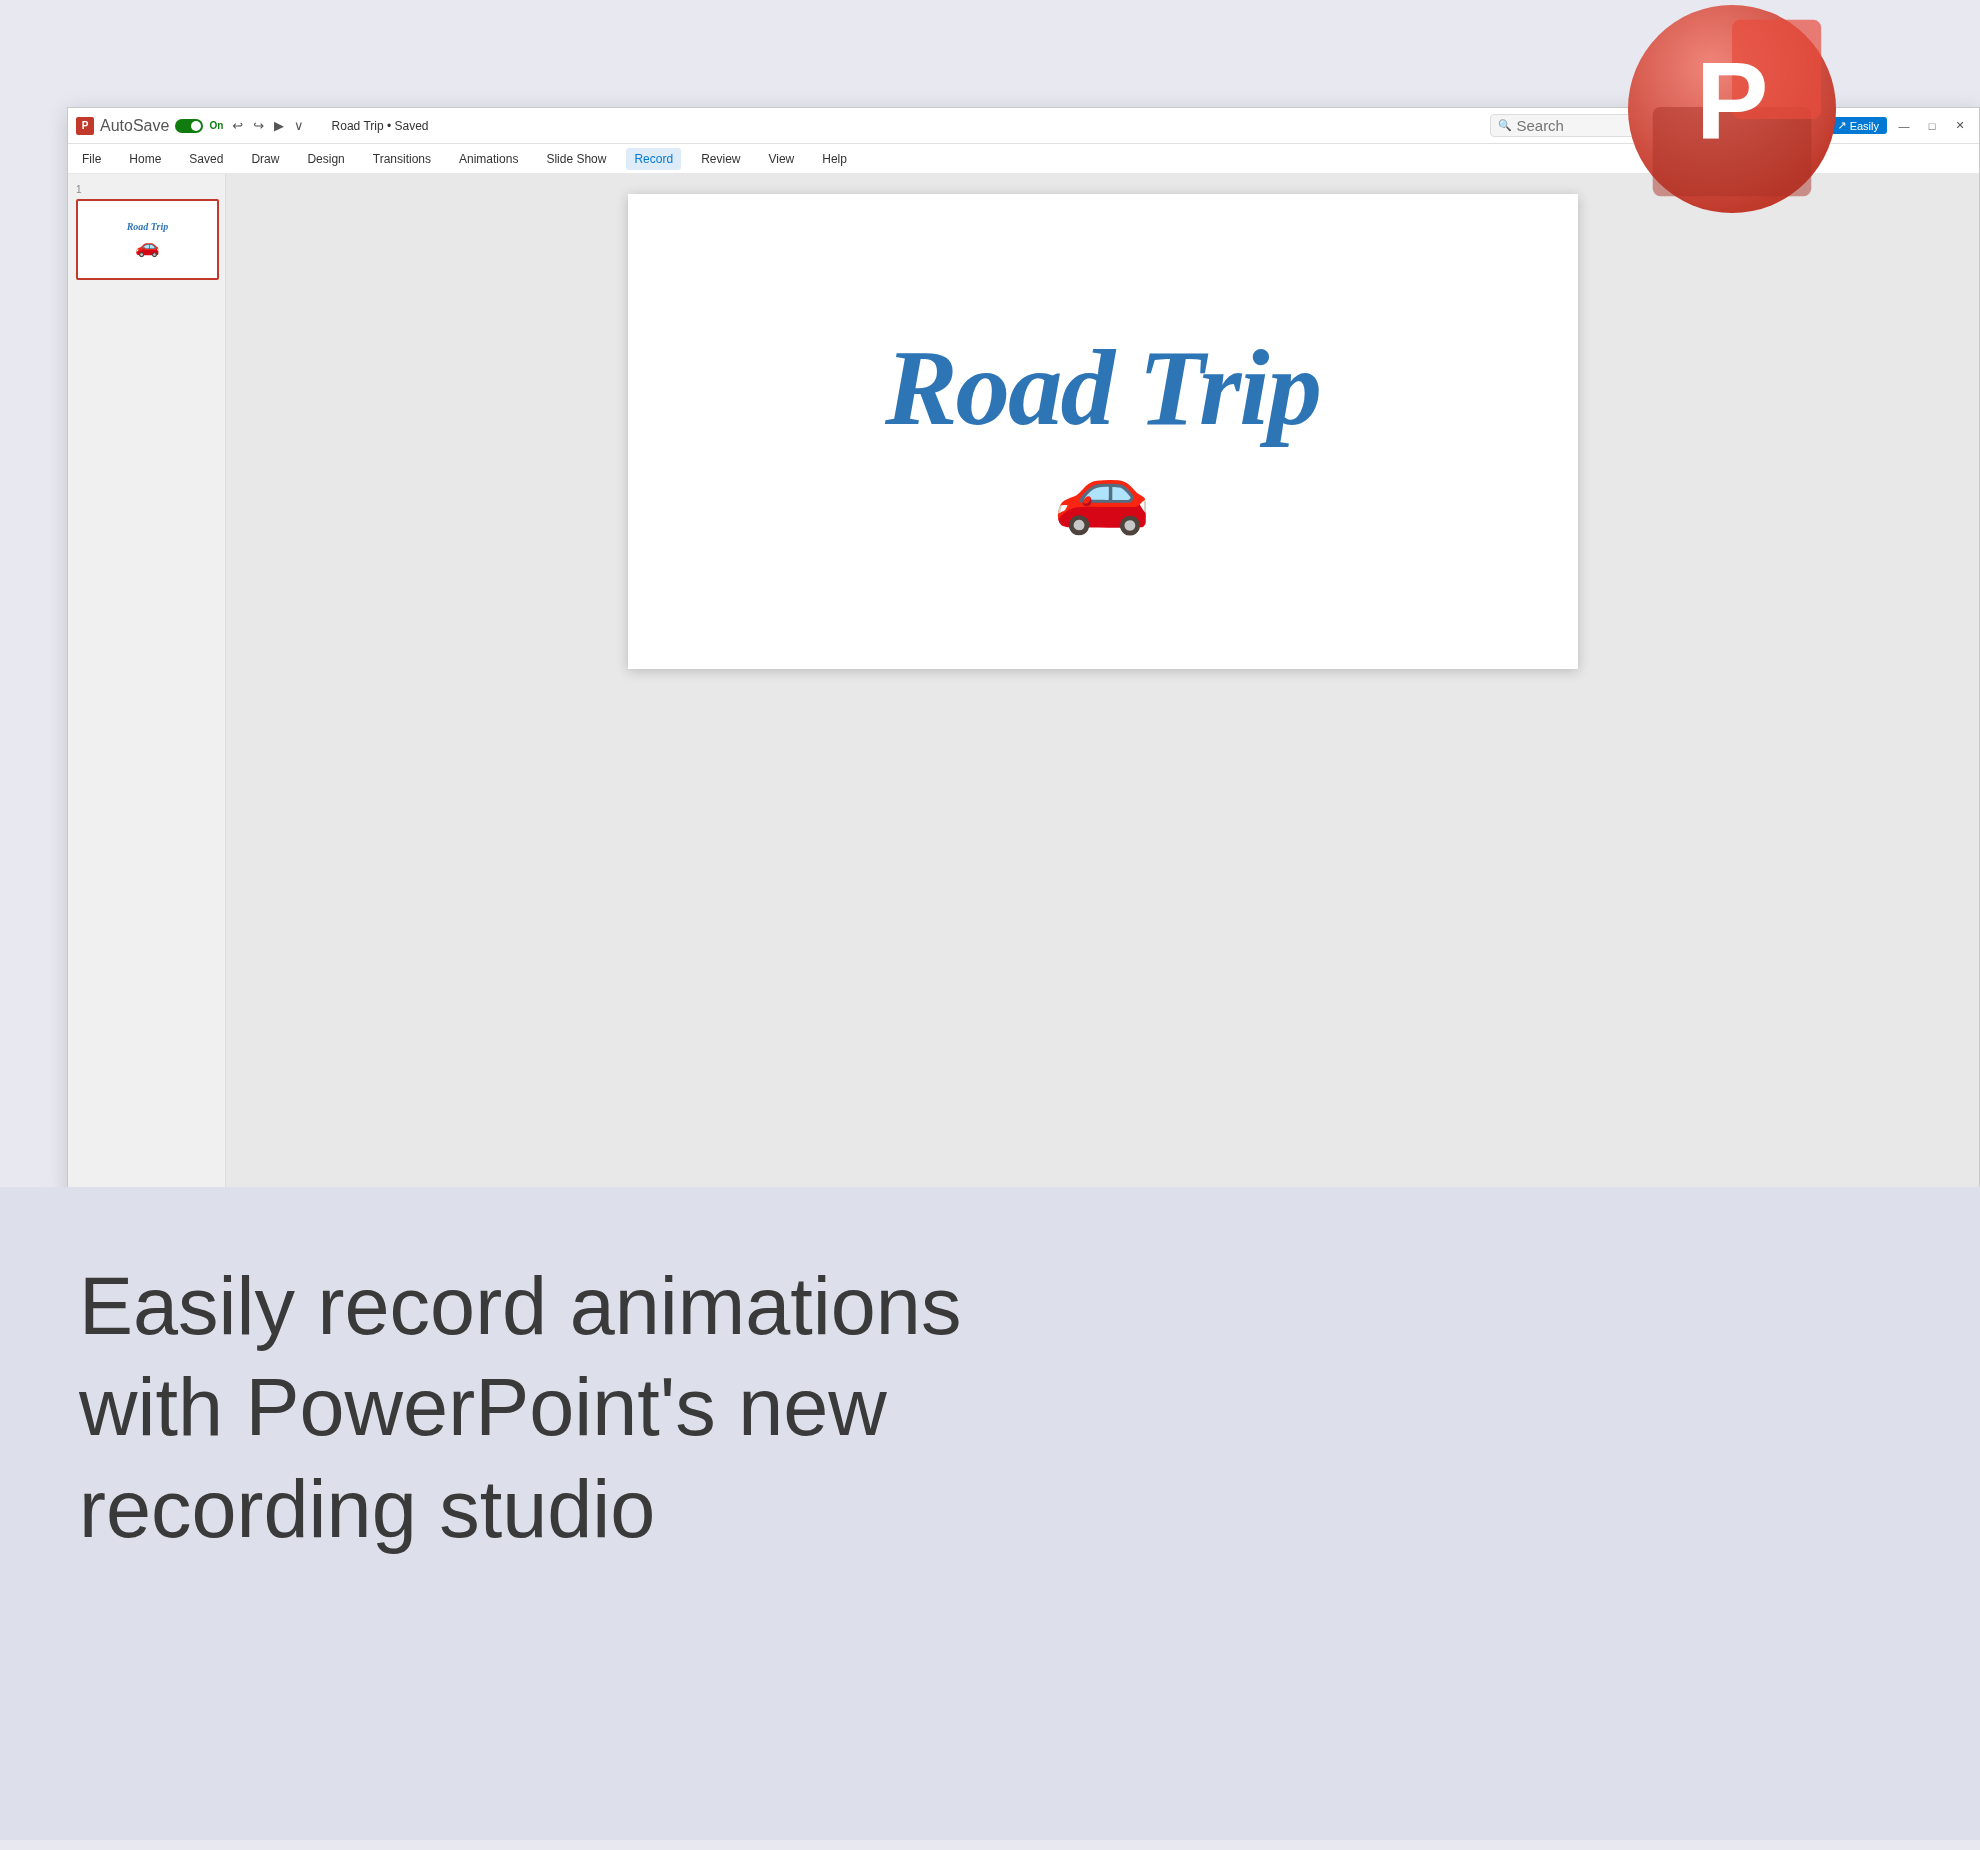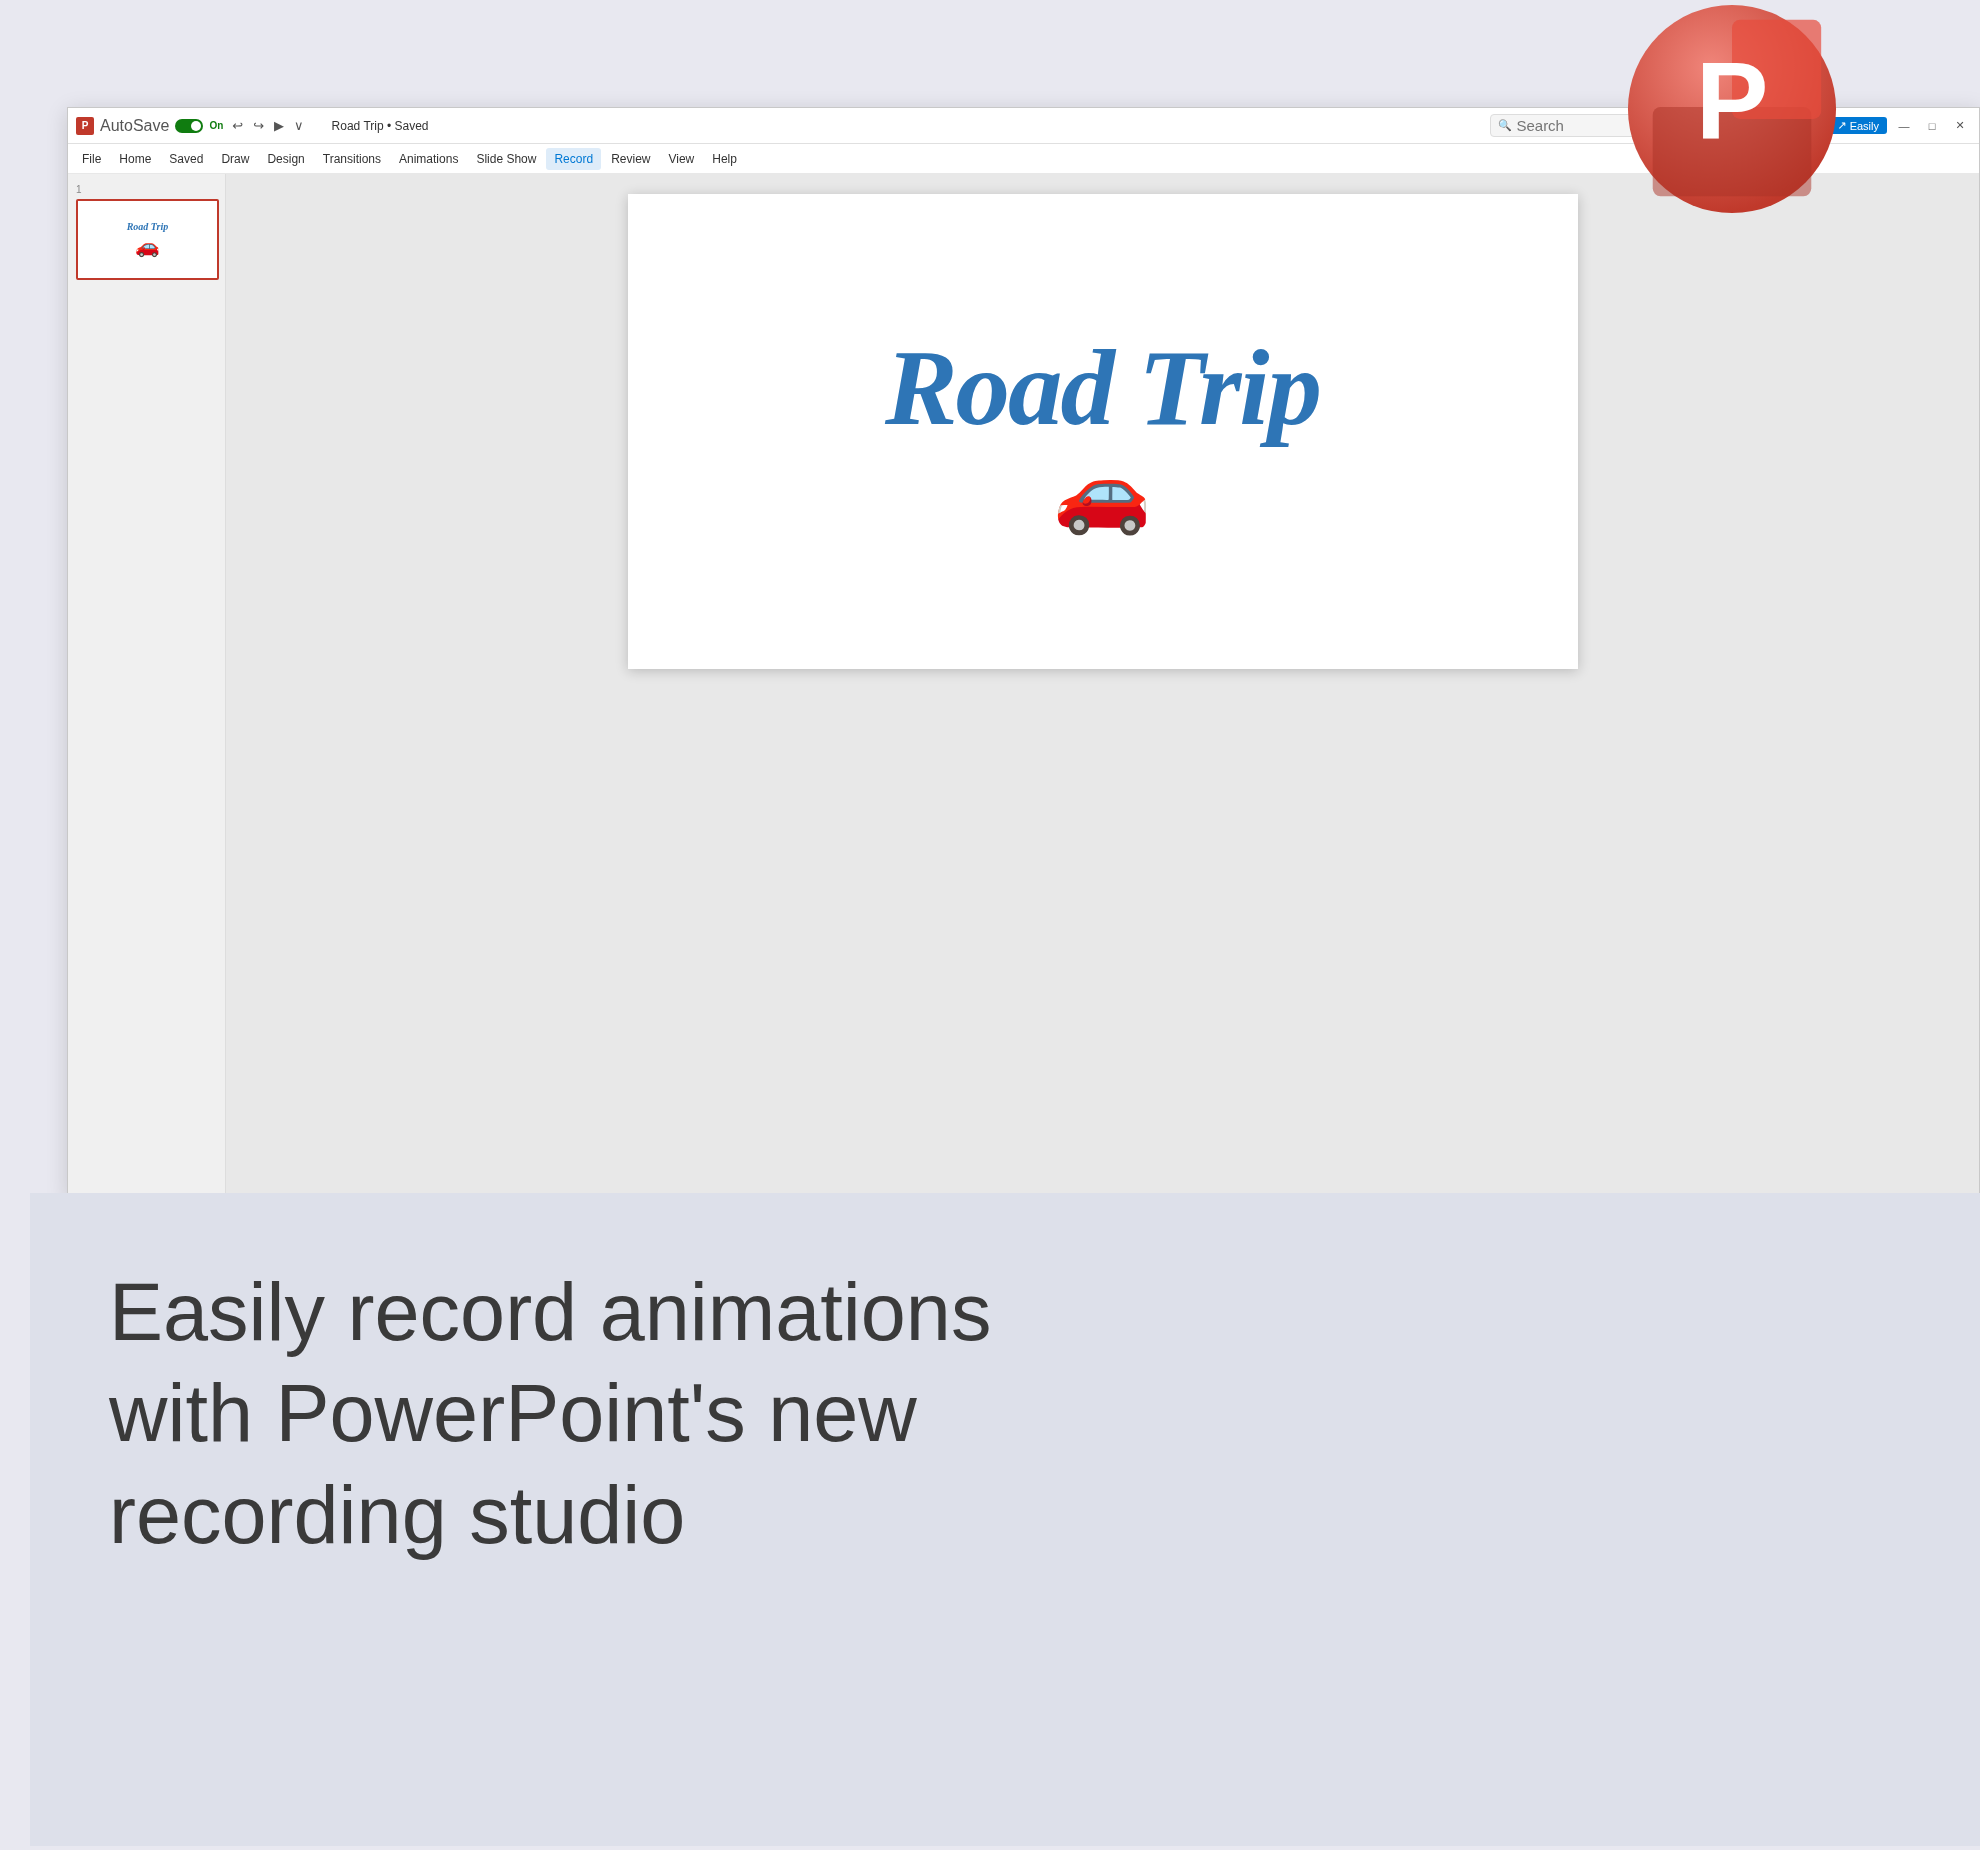--- a/index.html
+++ b/index.html
@@ -177,21 +177,21 @@
     }
 
     
     .menu-bar {
       height: 30px;
       background: #fff;
       display: flex;
       align-items: center;
       padding: 0 6px;
       border-bottom: 1px solid #e8e8e8;
-      gap: 2px;
+      gap: 12px;
     }
     .menu-item {
       font-size: 12px;
       color: #333;
       padding: 4px 8px;
       cursor: pointer;
       border-radius: 3px;
     }
     .menu-item.active { background: #deecf9; color: #0078d4; }
 
@@ -275,29 +275,28 @@
       letter-spacing: -2px;
     }
     .slide-car-emoji {
       font-size: 79px;
       line-height: 1;
     }
 
     
     .bottom-section {
       position: absolute;
-      bottom: 4px;
+      bottom: 10px;
       left: 0;
       right: 0;
       height: 653px;
       background: #dde0ea;
       display: flex;
       align-items: flex-start;
       padding: 69px 79px 0 79px;
-      margin-left: 30px;
     }
     .bottom-text {
       font-size: 81px;
       font-weight: 400;
       color: #3a3a3a;
       line-height: 1.25;
       max-width: 891px;
     }
   </style>
 </head>

